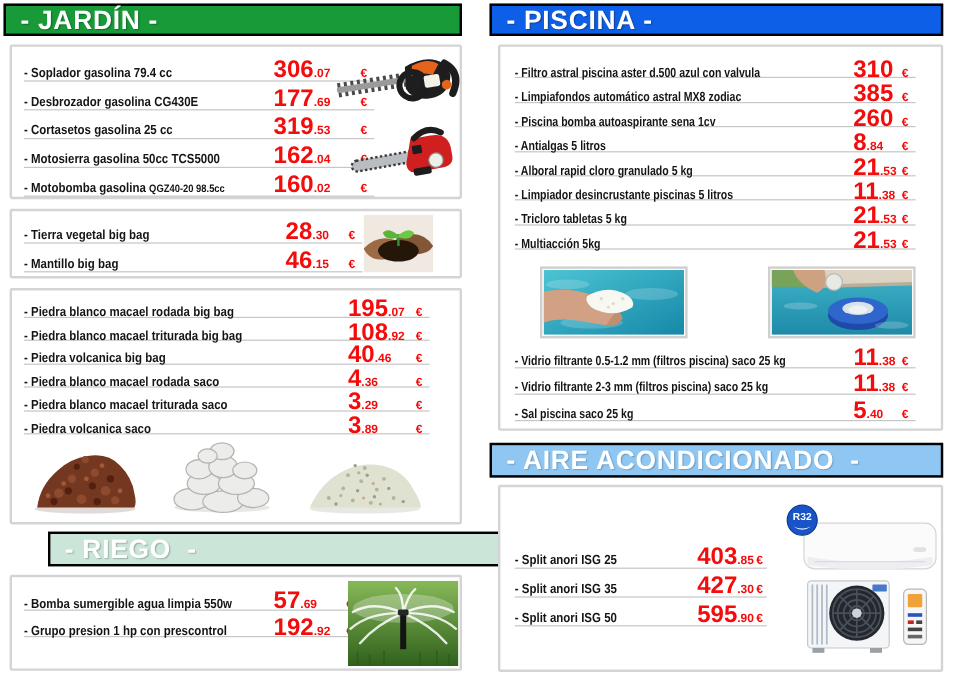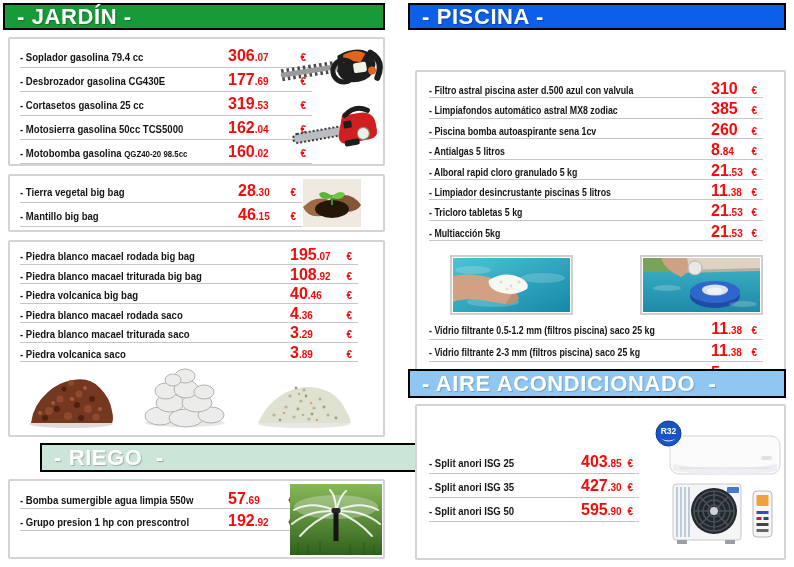--- a/index.html
+++ b/index.html
@@ -16,35 +16,35 @@
   #hdr-jardin {left:3px;  top:3px;  width:382px;height:27px;background:var(--jardin-header,#189A38);}
   #hdr-piscina{left:408px;top:3px;  width:378px;height:27px;background:var(--piscina-header,#0E5FE8);}
   #hdr-riego  {left:3px;  top:443px;width:382px;height:29px;background:var(--riego-header,#CBE5D8);text-shadow:1px 1px 1px rgba(90,120,105,.45);margin-left:37px;}
   #hdr-aire   {left:408px;top:369px;width:378px;height:29px;background:var(--aire-header,#8FC7F2);text-shadow:1px 1px 1px rgba(70,110,150,.45);}
 
   .box{position:absolute;box-sizing:border-box;border:2px solid #d4d4d4;border-radius:2px;background:#fff;}
   #box-tools  {left:8px;  top:37px; width:377px;height:129px;}
   #box-soil   {left:8px;  top:174px;width:377px;height:58px;}
   #box-stones {left:8px;  top:240px;width:377px;height:197px;}
   #box-riego  {left:8px;  top:479px;width:377px;height:80px;}
-  #box-piscina{left:415px;top:37px; width:371px;height:322px;margin-top:33px;}
+  #box-piscina{left:415px;top:37px; width:371px;height:322px;}
   #box-aire   {left:415px;top:404px;width:371px;height:156px;}
 
   .rows{position:absolute;}
   .row{
     display:flex;align-items:baseline;box-sizing:border-box;
     border-bottom:1px solid #c6c6c6;padding-top:3px;
   }
   .pname{
     flex:1;font-weight:bold;color:#141414;font-size:11px;white-space:nowrap;
     transform:scaleX(.87);transform-origin:0 70%;
   }
   .pname .sm{font-size:9px;}
   .price{display:flex;align-items:baseline;box-sizing:border-box;padding-right:6px;}
-  .p-int{font-size:16px;font-weight:bold;color:var(--price-red,#F40B0B);}
+  .p-int{font-size:20px;font-weight:bold;color:var(--price-red,#F40B0B);}
   .p-dec{font-size:10px;font-weight:bold;color:var(--price-red,#F40B0B);}
   .p-eur{margin-left:auto;font-size:10px;font-weight:bold;color:var(--price-red,#F40B0B);padding-left:2px;}
 
   #box-tools .rows {left:10px;top:5px;width:292px;}
   #box-tools .row  {height:24px;}
   #box-tools .price{width:84px;}
 
   #box-soil .rows {left:10px;top:3px;width:282px;}
   #box-soil .row  {height:24px;}
   #box-soil .price{width:64px;}

